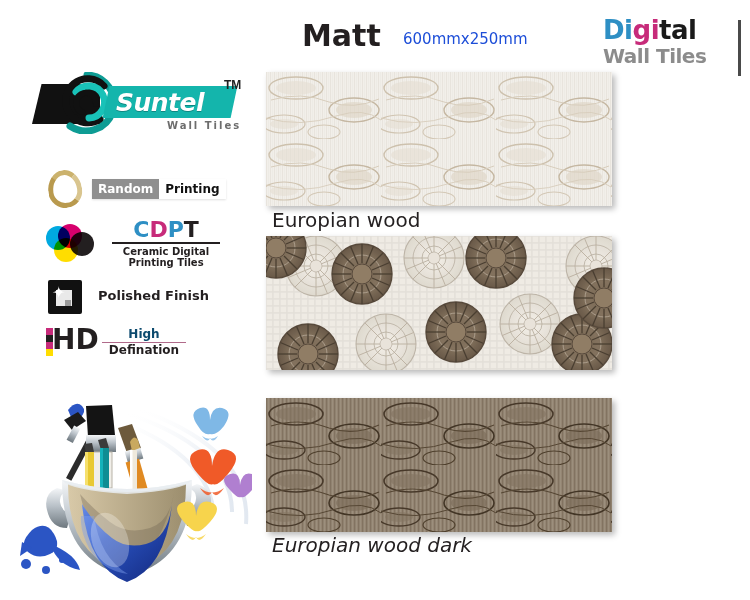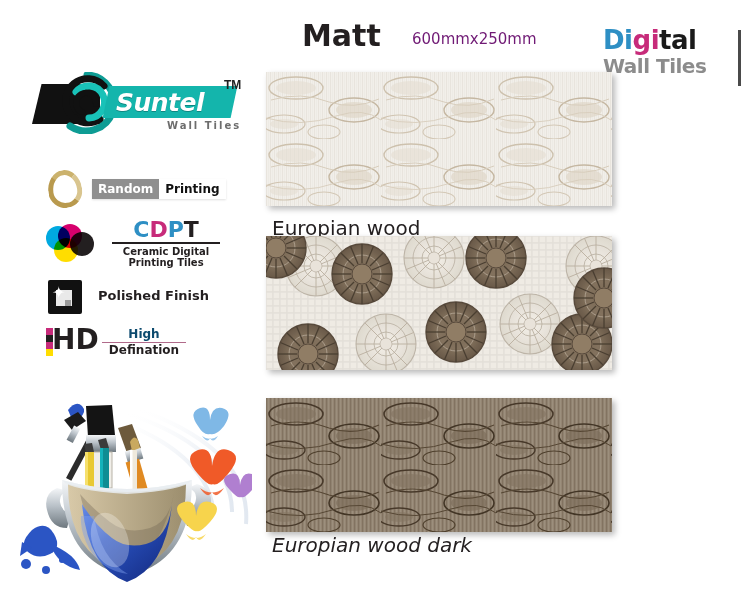--- a/index.html
+++ b/index.html
@@ -13,26 +13,26 @@
   .page{position:relative;width:750px;height:600px;background:#fff;overflow:hidden;}
 
   
   .matt-title{
     position:absolute;left:302px;top:18px;
     font-size:30px;color:#231f20;letter-spacing:0px;
     font-family:"DejaVu Sans", sans-serif;font-weight:700;
   }
   .size-label{
     position:absolute;left:403px;top:30px;
-    font-size:15px;color:#701a75;
-    font-family:"DejaVu Sans", sans-serif;font-weight:400;margin-left:9px;
-  }
-
-  
-  .dwt{position:absolute;left:603px;top:26px;width:140px;height:62px;}
+    font-size:15px;color:#1d4ed8;
+    font-family:"DejaVu Sans", sans-serif;font-weight:400;
+  }
+
+  
+  .dwt{position:absolute;left:603px;top:16px;width:140px;height:62px;}
   .dwt-line1{font-size:26px;font-weight:bold;font-family:"DejaVu Sans",sans-serif;line-height:28px;letter-spacing:-0.5px;}
   .dwt-line2{font-size:20px;font-weight:bold;font-family:"DejaVu Sans",sans-serif;color:#8c8c8c;line-height:24px;letter-spacing:-0.5px;}
   .dwt .c-blue{color:#2e8fc4;}
   .dwt .c-mag{color:#c72b7a;}
   .dwt .c-dark{color:#1a1a1a;}
   .dwt-bar{position:absolute;right:2px;top:4px;width:3px;height:56px;background:#4a4a4a;}
 
   
   .suntel{position:absolute;left:28px;top:70px;width:215px;height:70px;}
   .sun-blackshape{
@@ -113,21 +113,21 @@
   .t1{top:72px;height:134px;}
   .t2{top:236px;height:134px;}
   .t3{top:398px;height:134px;}
   .tile svg{display:block;width:100%;height:100%;}
 
   .tile-cap{
     position:absolute;left:272px;
     font-size:20px;color:#231f20;font-family:"DejaVu Sans",sans-serif;font-weight:400;
     white-space:nowrap;
   }
-  .c1p{top:216px;}
+  .c1p{top:208px;}
   .c2p{top:371px;}
   .c3p{top:533px;font-style:italic;}
 
   
   .artwork{position:absolute;left:2px;top:392px;width:250px;height:208px;}
   .artwork svg{display:block;width:100%;height:100%;}
 </style>
 </head>
 <body>
 

